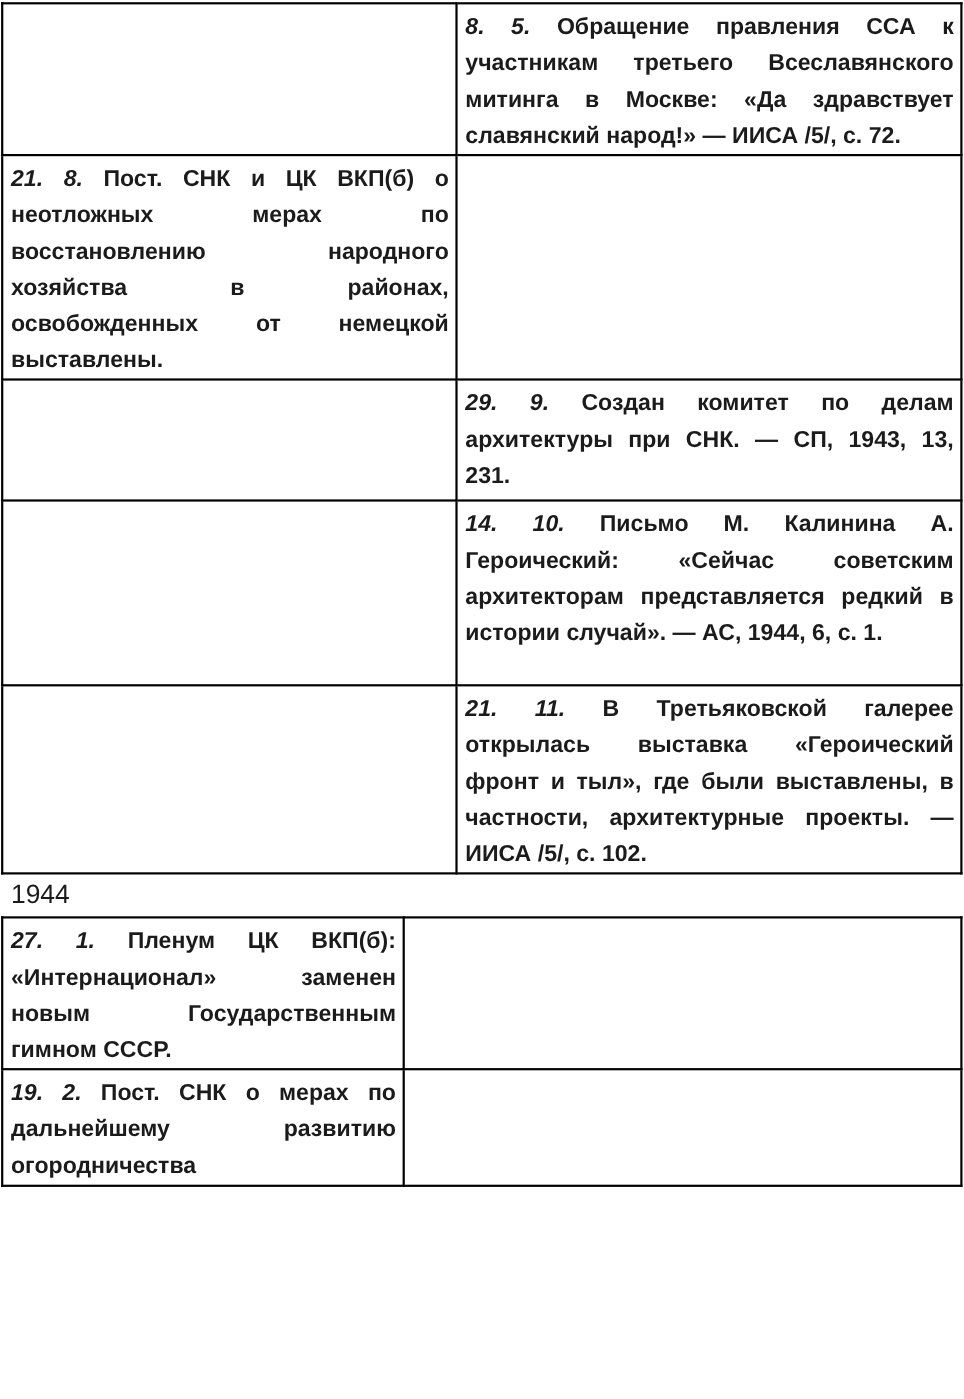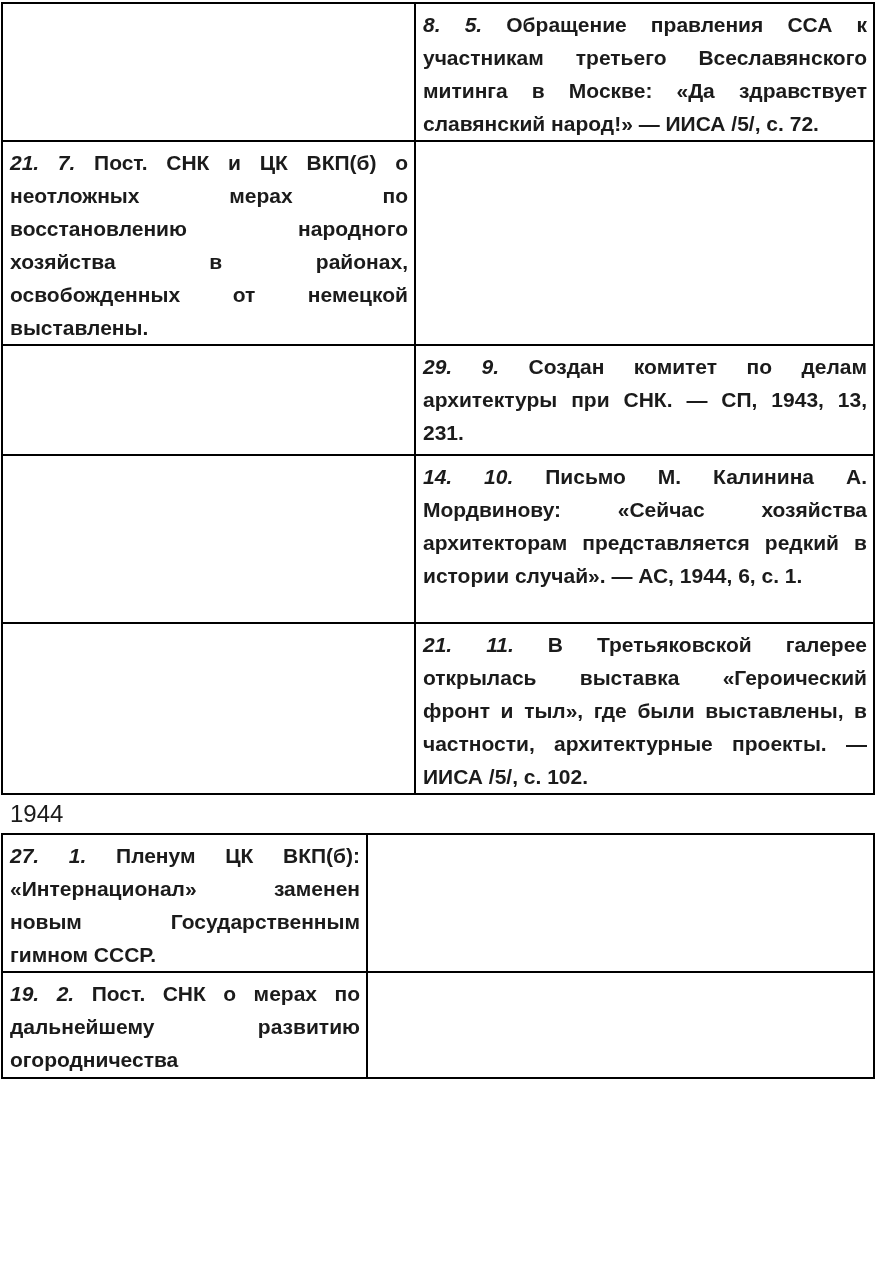--- a/index.html
+++ b/index.html
@@ -60,42 +60,42 @@
         <td></td>
         <td>
             <div class="line"><span class="date">8. 5.</span> Обращение правления ССА к</div>
             <div class="line">участникам третьего Всеславянского</div>
             <div class="line">митинга в Москве: «Да здравствует</div>
             <div class="line last">славянский народ!» — ИИСА /5/, с. 72.</div>
           </td>
       </tr>
       <tr style="height:202px">
         <td>
-            <div class="line"><span class="date">21. 7.</span> Пост. СНК и ЦК ВКП(б) о</div>
+            <div class="line"><span class="date">21. 8.</span> Пост. СНК и ЦК ВКП(б) о</div>
             <div class="line">неотложных мерах по</div>
             <div class="line">восстановлению народного</div>
             <div class="line">хозяйства в районах,</div>
             <div class="line">освобожденных от немецкой</div>
             <div class="line last">выставлены.</div>
           </td>
         <td></td>
       </tr>
       <tr style="height:110px">
         <td></td>
         <td>
             <div class="line"><span class="date">29. 9.</span> Создан комитет по делам</div>
             <div class="line">архитектуры при СНК. — СП, 1943, 13,</div>
             <div class="line last">231.</div>
           </td>
       </tr>
       <tr style="height:168px">
         <td></td>
         <td>
             <div class="line"><span class="date">14. 10.</span> Письмо М. Калинина А.</div>
-            <div class="line">Мордвинову: «Сейчас хозяйства</div>
+            <div class="line">Героический: «Сейчас советским</div>
             <div class="line">архитекторам представляется редкий в</div>
             <div class="line last">истории случай». — АС, 1944, 6, с. 1.</div>
           </td>
       </tr>
       <tr style="height:165px">
         <td></td>
         <td>
             <div class="line"><span class="date">21. 11.</span> В Третьяковской галерее</div>
             <div class="line">открылась выставка «Героический</div>
             <div class="line">фронт и тыл», где были выставлены, в</div>

